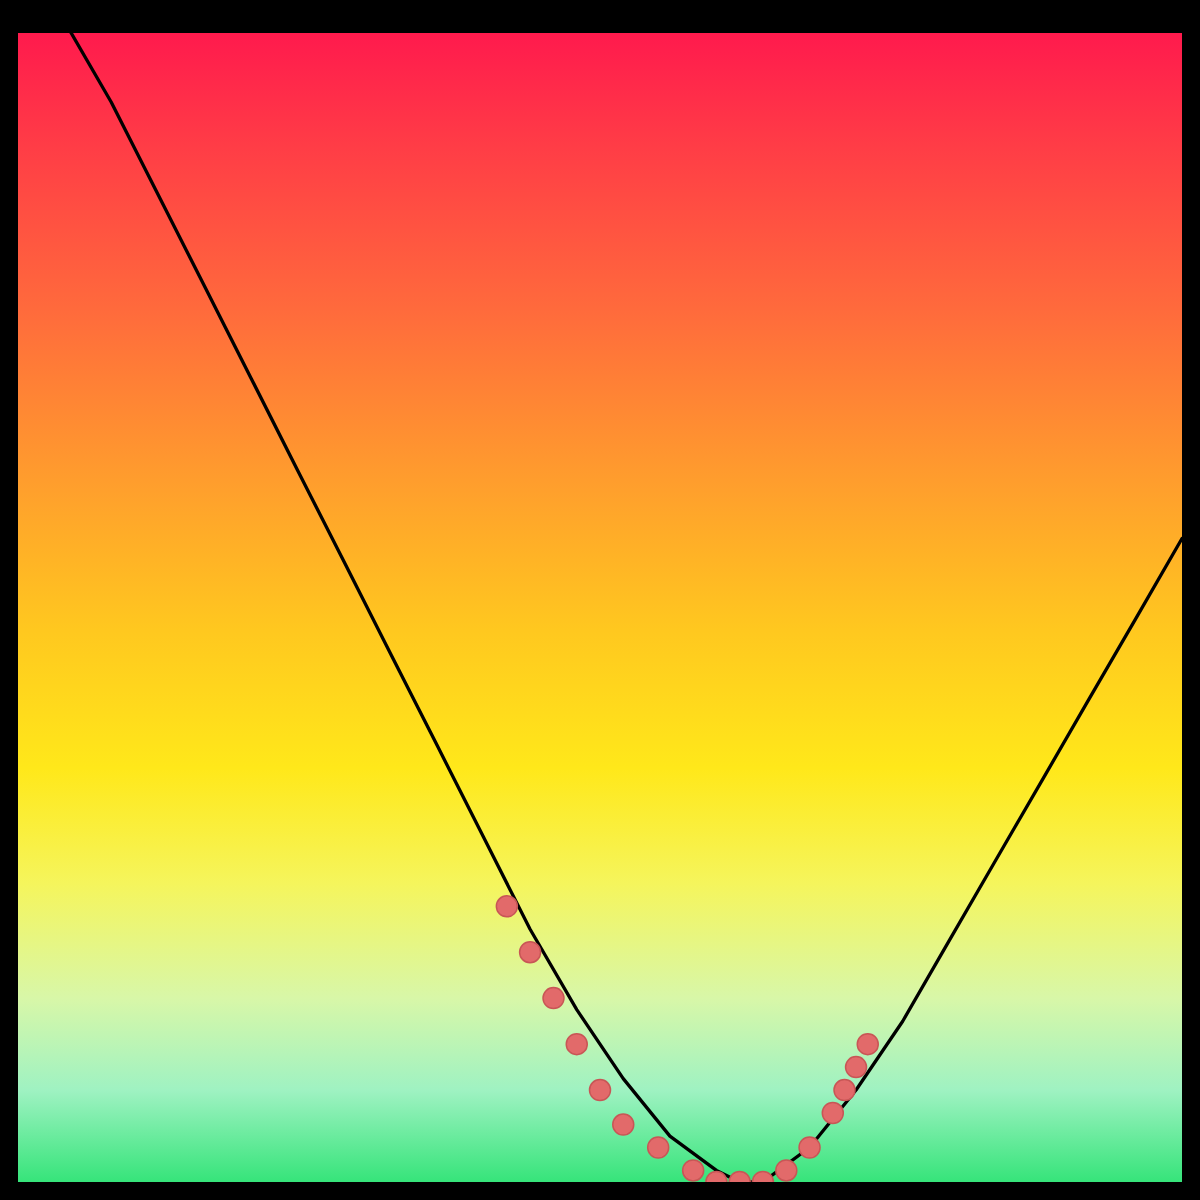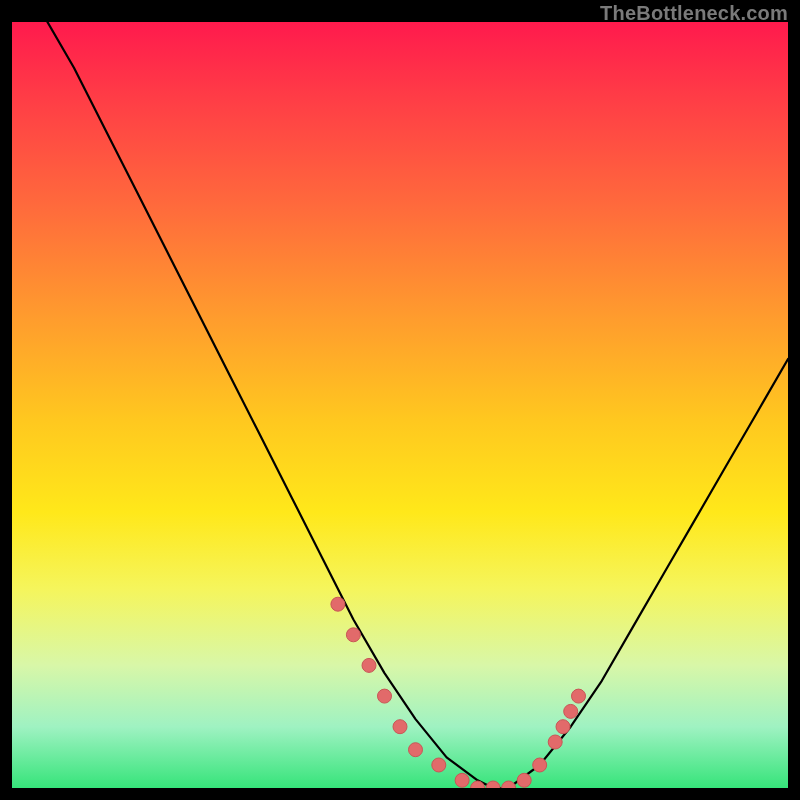--- a/index.html
+++ b/index.html
@@ -53,21 +53,20 @@
     top: 0;
     width: 776px;
     height: 766px;
   }
 </style>
 </head>
 <body>
 
 <div class="frame">
 
-  <div class="watermark">TheBottleneck.com</div>
 
   <div class="plot-area">
     <svg class="overlay" viewBox="0 0 776 766" preserveAspectRatio="none">
       <path id="curve-path" fill="none" stroke-width="2.2" stroke-linejoin="round" stroke-linecap="round" d="M0.0 -53.6 L31.0 -7.7 L62.1 46.0 L93.1 107.2 L124.2 168.5 L155.2 229.8 L186.2 291.1 L217.3 352.4 L248.3 413.6 L279.4 474.9 L310.4 536.2 L341.4 597.5 L372.5 651.1 L403.5 697.1 L434.6 735.4 L465.6 758.3 L481.1 766.0 L496.6 766.0 L527.7 743.0 L558.7 704.7 L589.8 658.8 L620.8 605.1 L651.8 551.5 L682.9 497.9 L713.9 444.3 L745.0 390.7 L776.0 337.0" stroke="#000000"></path>
       <g id="marker-group">
           <circle cx="325.9" cy="582.2" r="7" fill="#e26a6a" stroke="#c85656" stroke-width="1"></circle>
           <circle cx="341.4" cy="612.8" r="7" fill="#e26a6a" stroke="#c85656" stroke-width="1"></circle>
           <circle cx="357.0" cy="643.4" r="7" fill="#e26a6a" stroke="#c85656" stroke-width="1"></circle>
           <circle cx="372.5" cy="674.1" r="7" fill="#e26a6a" stroke="#c85656" stroke-width="1"></circle>
           <circle cx="388.0" cy="704.7" r="7" fill="#e26a6a" stroke="#c85656" stroke-width="1"></circle>

